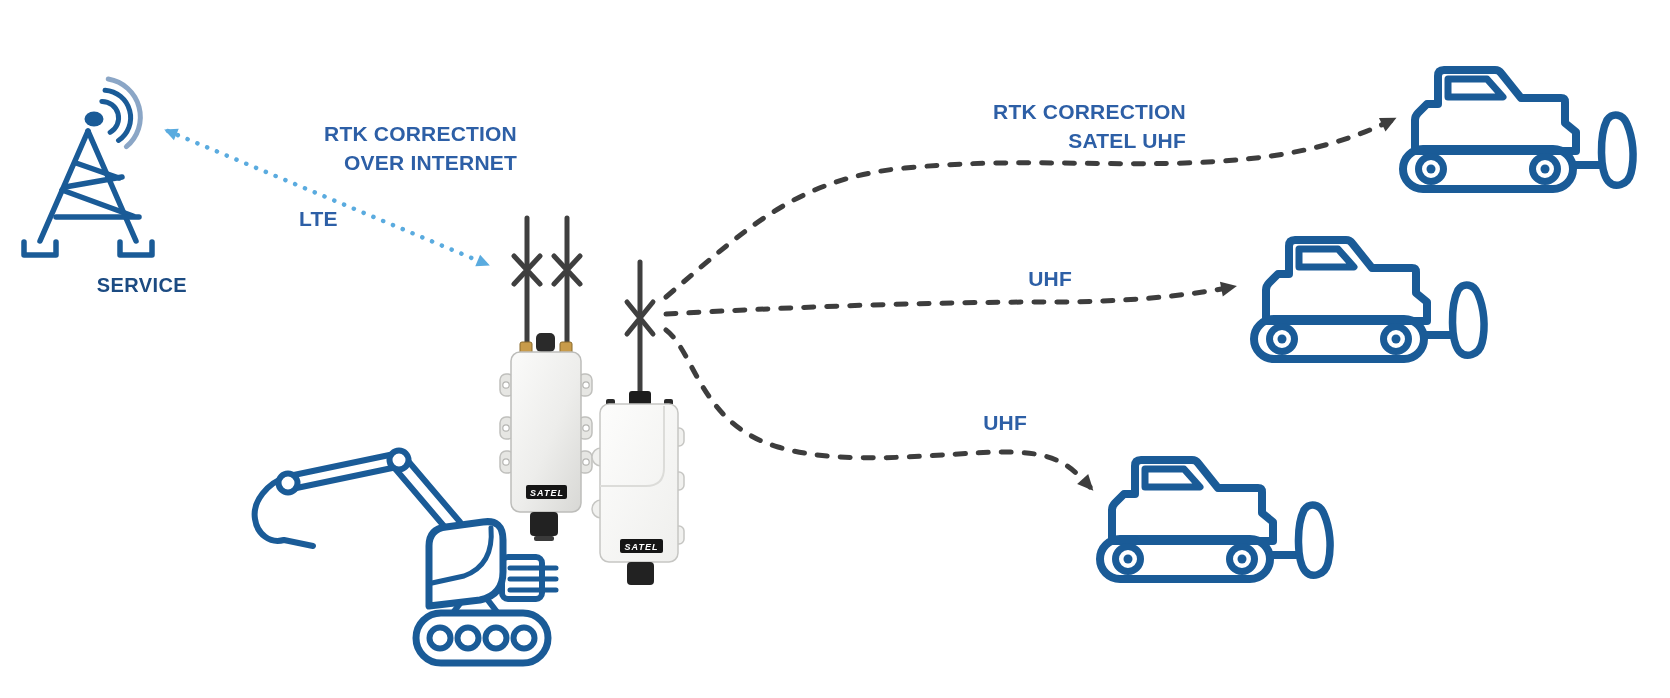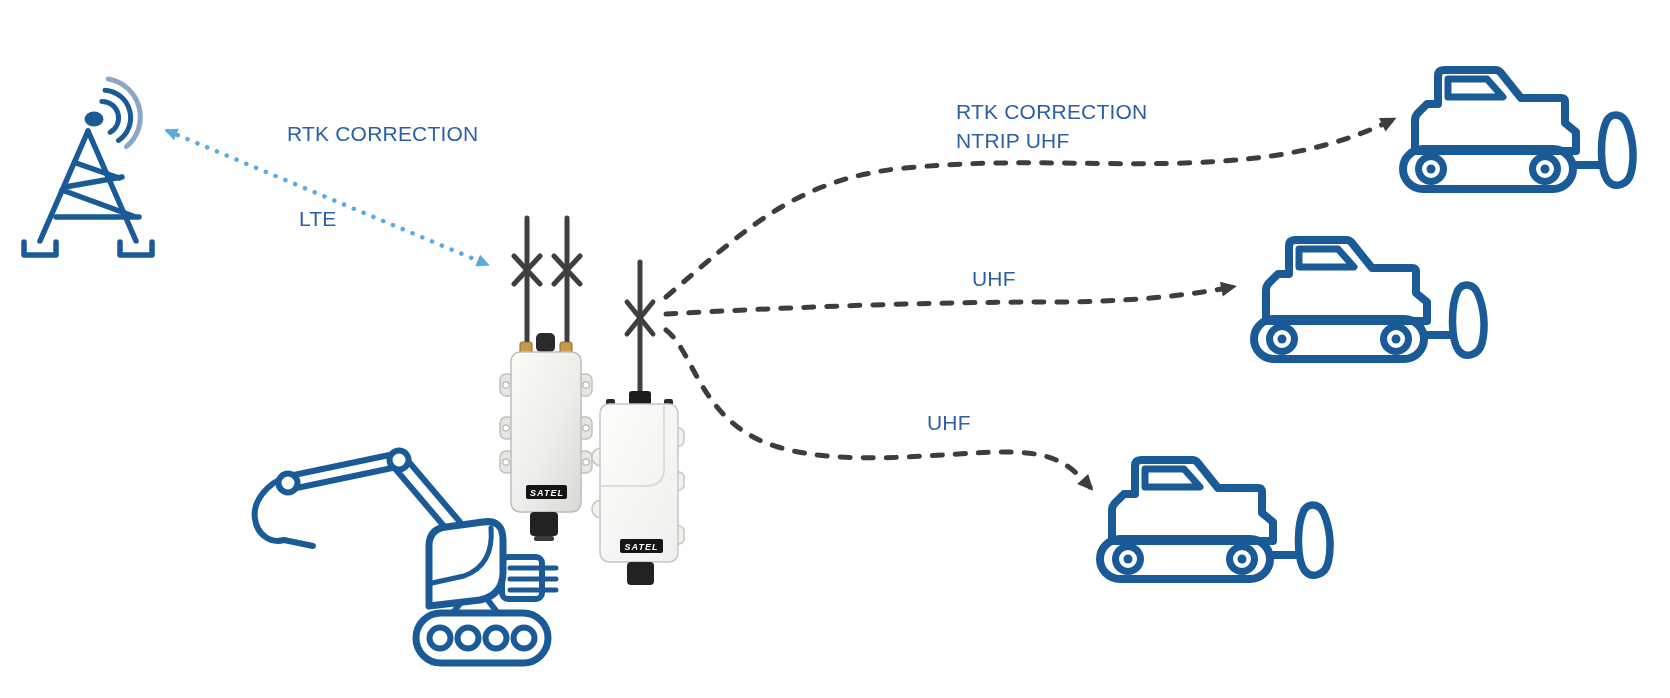--- a/index.html
+++ b/index.html
@@ -1,21 +1,21 @@
 <!DOCTYPE html>
 <html style="--icon-blue: #1a5b97; --label-blue: #2d5fa6; --caption-blue: #1c4b82; --lte-blue: #5aabdf; --wave-light: #8ba6c6; --uhf-dark: #3d3d3d; --antenna-dark: #3f3f3f;"><head>
 <meta charset="utf-8">
 <style>
   *{margin:0;padding:0;box-sizing:border-box}
   html,body{background:#fff}
   body{font-family:"Liberation Sans",sans-serif}
   .canvas{position:relative;width:1670px;height:698px;background:#fff;overflow:hidden}
   .canvas > svg{position:absolute;left:0;top:0}
-  .lbl{position:absolute;font-weight:400;color:var(--label-blue,#2d5fa6);
-       font-size:21px;line-height:29px;text-align:left;letter-spacing:.2px;white-space:nowrap}
+  .lbl{position:absolute;font-weight:700;color:var(--label-blue,#2d5fa6);
+       font-size:21px;line-height:29px;text-align:right;letter-spacing:.2px;white-space:nowrap}
   .lbl.caption{color:var(--caption-blue,#1c4b82);font-size:20px;line-height:26px;letter-spacing:.4px}
   
   .ic{stroke:var(--icon-blue,#1a5b97);fill:none;stroke-linecap:round;stroke-linejoin:round}
   .icw{fill:#fff;stroke:var(--icon-blue,#1a5b97);stroke-linecap:round;stroke-linejoin:round}
   .icf{fill:var(--icon-blue,#1a5b97)}
   .wave2{stroke:var(--wave-light,#8ba6c6)}
   .dash{stroke:var(--uhf-dark,#3d3d3d);fill:none;stroke-width:5;stroke-linecap:round;stroke-dasharray:10 13}
   .dots{stroke:var(--lte-blue,#5aabdf);fill:none;stroke-width:4.5;stroke-linecap:round;stroke-dasharray:0.1 10.5}
   .ant{stroke:var(--antenna-dark,#3f3f3f);stroke-width:5;stroke-linecap:round;fill:none}
   .brand{fill:#fff;font-family:"Liberation Sans",sans-serif;font-size:9px;font-weight:bold;
@@ -159,30 +159,32 @@
       <circle cx="256" cy="223" r="10.5" class="icw" stroke-width="6"></circle>
       <circle cx="284" cy="223" r="10.5" class="icw" stroke-width="6"></circle>
     </g>
 
     <use href="#bulldozer" transform="translate(1400,57)"></use>
     <use href="#bulldozer" transform="translate(1251,227)"></use>
     <use href="#bulldozer" transform="translate(1097,447)"></use>
   </svg>
 
   <div class="lbl caption" style="left:2px;top:272px;width:185px">
+    <div>SERVICE</div>
   </div>
 
   <div class="lbl" style="left:287px;top:119px;width:230px">
     <div>RTK CORRECTION</div>
+    <div>OVER INTERNET</div>
   </div>
 
   <div class="lbl" style="left:299px;top:204px">LTE</div>
 
   <div class="lbl" style="left:956px;top:97px;width:230px">
     <div>RTK CORRECTION</div>
-    <div>NTRIP UHF</div>
+    <div>SATEL UHF</div>
   </div>
 
   <div class="lbl" style="left:972px;top:264px;width:100px">UHF</div>
 
   <div class="lbl" style="left:927px;top:408px;width:100px">UHF</div>
 
 </div>
 
 </body></html>

